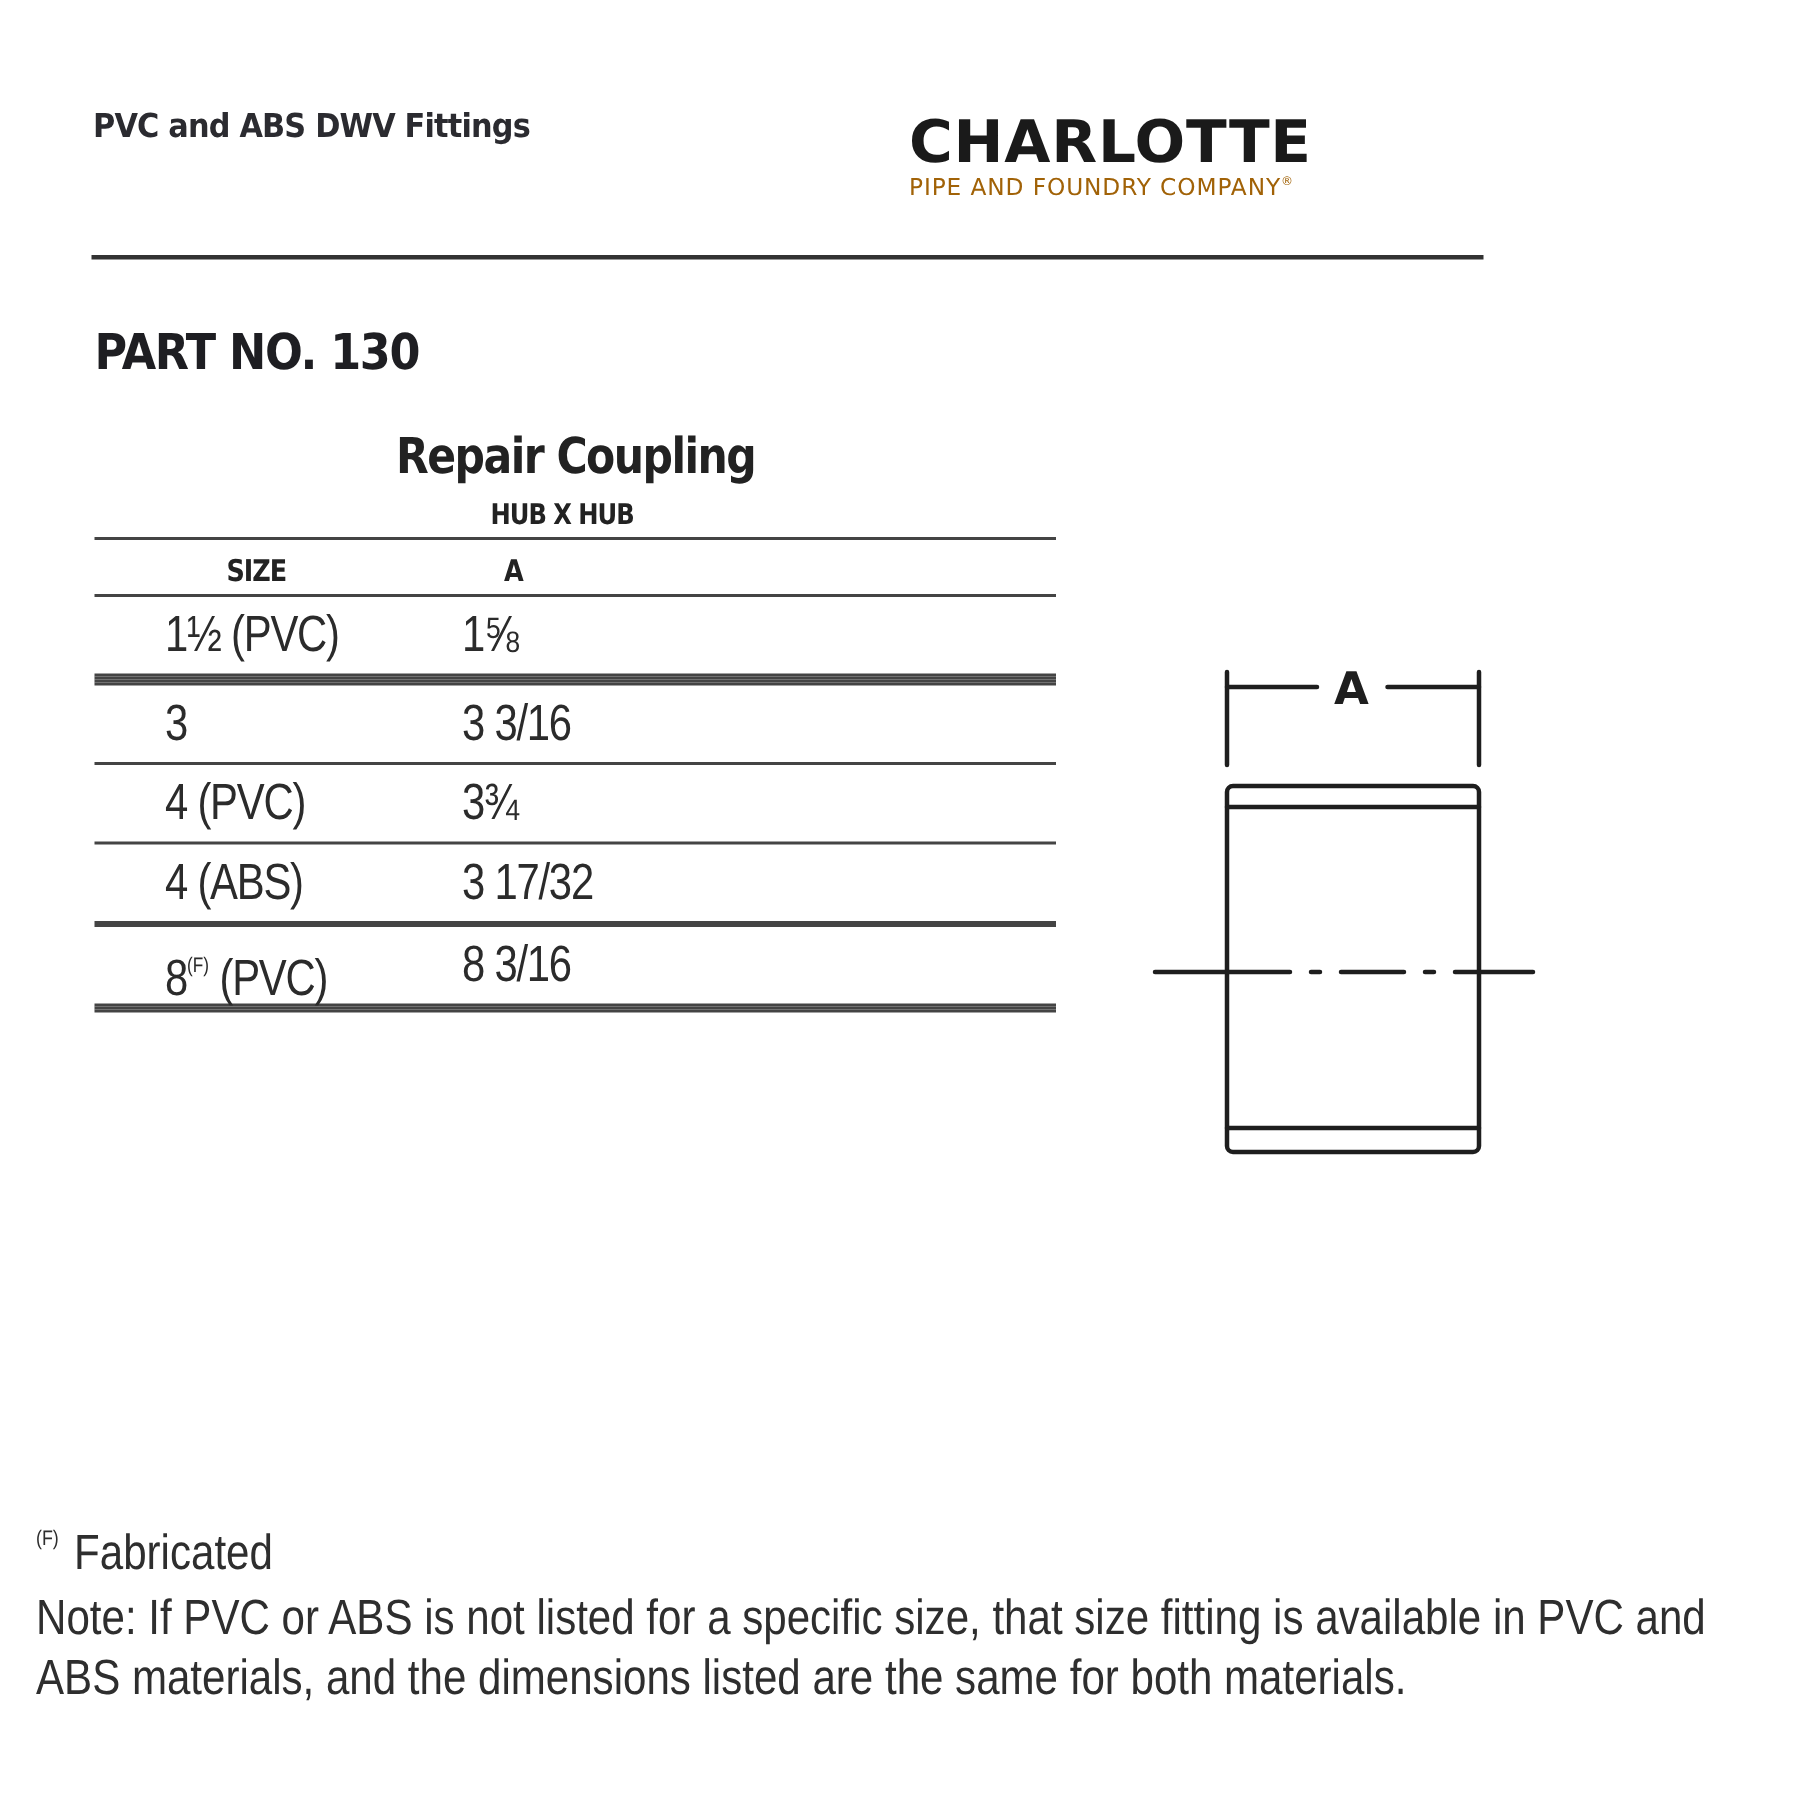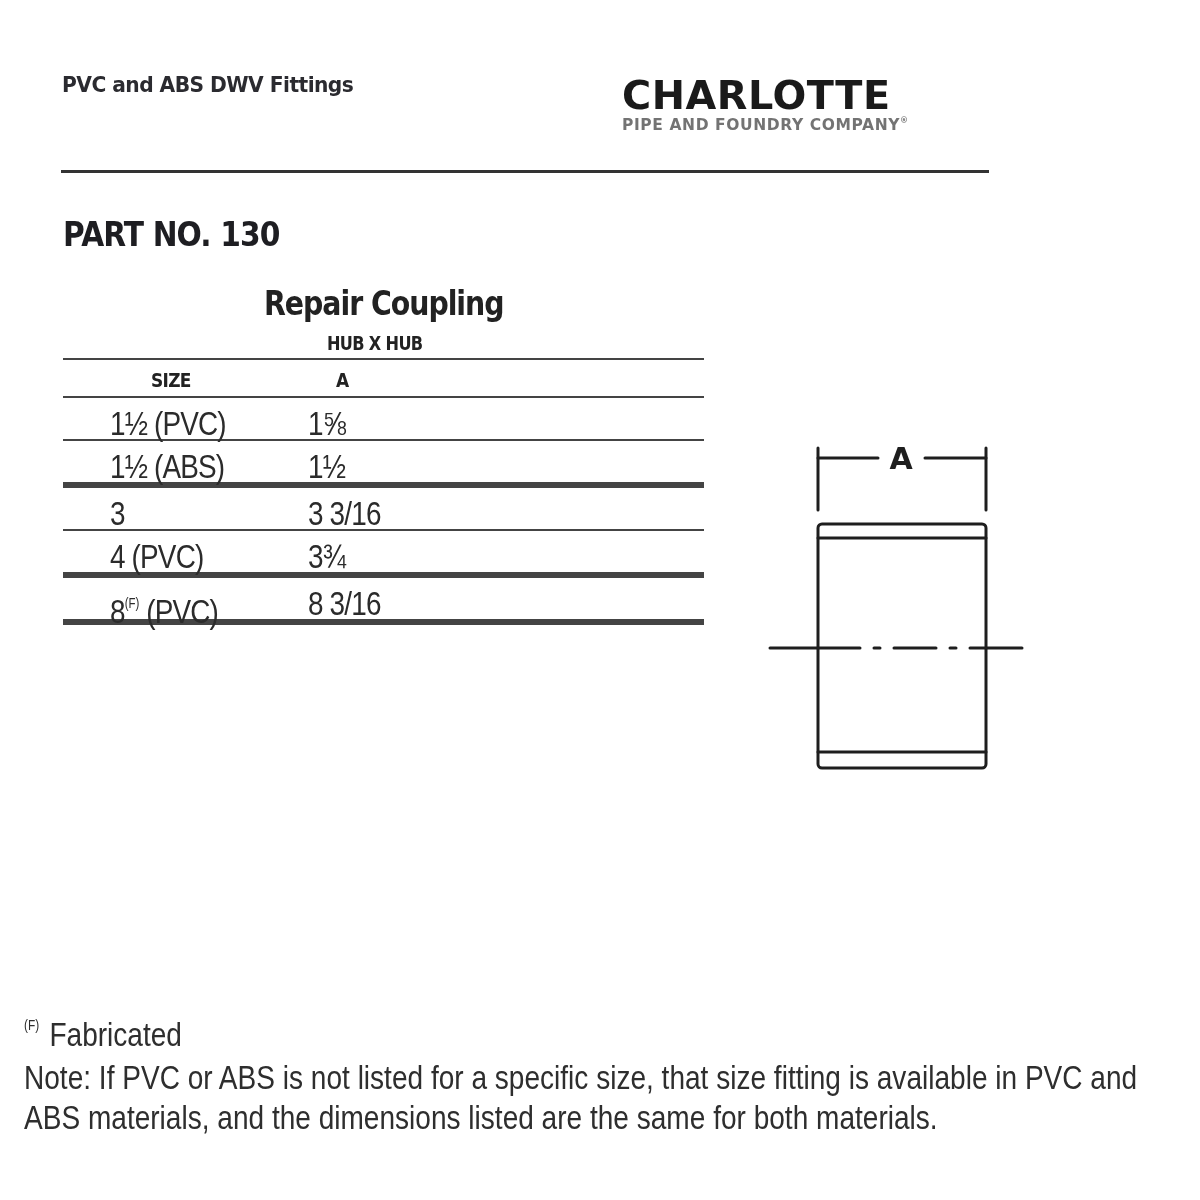--- a/index.html
+++ b/index.html
@@ -6,29 +6,29 @@
     body {
       width: 1200px; height: 1200px; position: relative; overflow: hidden;
       font-family: "Liberation Sans", sans-serif; color: #2a2a2a;
     }
     .header-title {
       position: absolute; left: 62px; top: 72px;
       font-family: "DejaVu Sans", sans-serif; font-weight: bold;
       font-size: 22px; letter-spacing: -0.6px; color: #2b2b30;
       transform: scaleX(0.92); transform-origin: left center;
     }
-    .brand { position: absolute; left: 622px; top: 74px; width: 360px; }
+    .brand { position: absolute; left: 606px; top: 74px; width: 360px; }
     .brand-name {
       font-family: "DejaVu Sans", sans-serif; font-weight: bold;
       font-size: 39px; line-height: 44px; color: #1a1a1a; letter-spacing: 0.5px;
       transform: scaleX(1.02); transform-origin: left center;
     }
     .brand-sub {
-      font-family: "DejaVu Sans", sans-serif; font-weight: bold;
-      font-size: 15.5px; color: #737373; letter-spacing: 0.6px; margin-top: -2px;
+      font-family: "DejaVu Sans", sans-serif; font-weight: normal;
+      font-size: 15.5px; color: #a16207; letter-spacing: 0.6px; margin-top: -2px;
       font-variant: small-caps;
     }
     .brand-sub sup { font-size: 8px; vertical-align: top; }
     .header-rule {
       position: absolute; left: 61px; top: 170px; width: 928px; height: 3px; background: #333;
     }
     .part-no {
       position: absolute; left: 63px; top: 215px;
       font-family: "DejaVu Sans", sans-serif; font-weight: bold;
       font-size: 33px; color: #1e1e22; letter-spacing: -1px;
@@ -50,21 +50,21 @@
     .rule { height: 2px; background: #444; }
     .head-row { position: relative; height: 36px; }
     .col-size-h, .col-a-h {
       position: absolute; top: 8px;
       font-family: "DejaVu Sans", sans-serif; font-weight: bold;
       font-size: 20px; color: #222; letter-spacing: -0.8px;
       transform: scaleX(0.85); transform-origin: left center;
     }
     .col-size-h { left: 88px; }
     .col-a-h { left: 273px; }
-    .row { position: relative; height: 41px; }
+    .row { position: relative; height: 51px; }
     .cell-size, .cell-a {
       position: absolute; top: 5px;
       font-family: "Liberation Sans", sans-serif;
       font-size: 34px; line-height: 40px; color: #2b2b2b; letter-spacing: -1px;
       transform: scaleX(0.82); transform-origin: left center; white-space: nowrap;
     }
     .cell-size { left: 47px; }
     .cell-a { left: 245px; }
     .cell-size sup, .cell-a sup { font-size: 14px; vertical-align: 15px; letter-spacing: 0; }
     .diagram { position: absolute; left: 760px; top: 430px; width: 280px; height: 360px; }
@@ -97,42 +97,42 @@
     <span class="col-a-h">A</span>
   </div>
   <div class="rule"></div>
 
   <div class="row">
     <span class="cell-size">1½ (PVC)</span>
     <span class="cell-a">1⅝</span>
   </div>
   <div class="rule"></div>
 
-  <div class="row">
-    <span class="cell-size">1½ (ABS)</span>
-    <span class="cell-a">1½</span>
-  </div>
   <div class="rule"></div>
 
   <div class="rule"></div>
 
   <div class="rule"></div>
 
   <div class="row">
     <span class="cell-size">3</span>
     <span class="cell-a">3 3/16</span>
   </div>
   <div class="rule"></div>
 
   <div class="row">
     <span class="cell-size">4 (PVC)</span>
     <span class="cell-a">3¾</span>
   </div>
   <div class="rule"></div>
 
+  <div class="row">
+    <span class="cell-size">4 (ABS)</span>
+    <span class="cell-a">3 17/32</span>
+  </div>
   <div class="rule"></div>
 
   <div class="rule"></div>
 
   <div class="row">
     <span class="cell-size"><span>8</span><sup>(F)</sup><span> (PVC)</span></span>
     <span class="cell-a">8 3/16</span>
   </div>
   <div class="rule"></div>
 

